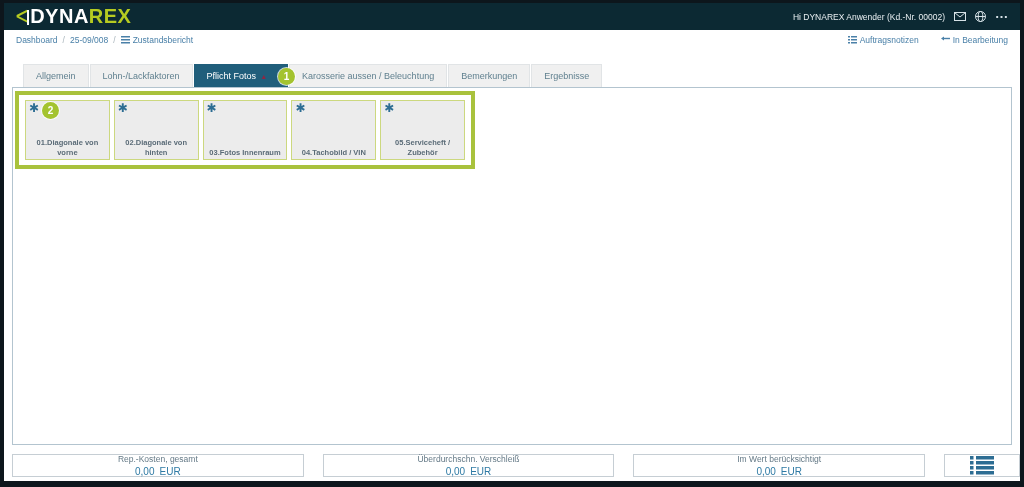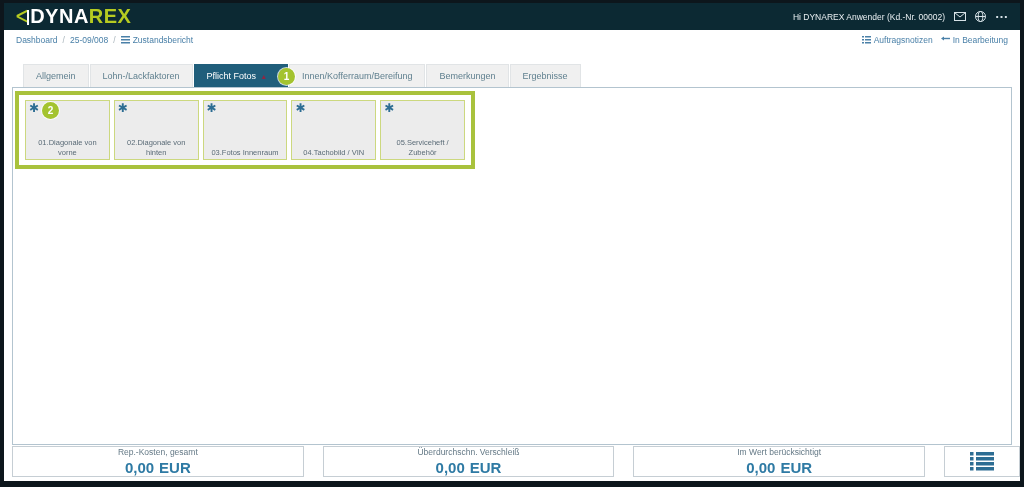--- a/index.html
+++ b/index.html
@@ -24,21 +24,21 @@
   .topbar-right { margin-left: auto; display: flex; align-items: center; gap: 9px; font-size: 8.5px; color: #e8eef1; text-align: right; }
   .topbar-icon { color: #d7e2e7; font-size: 10px; line-height: 1; display: inline-flex; align-items: center; }
   .topbar-icon svg { display: block; }
   
   .crumb-row {
     height: 20px; display: flex; align-items: center; padding: 3px 12px;
     font-size: 8.5px; background: #fff;
   }
   .crumb-link { color: #4a80a8; text-decoration: none; cursor: pointer; display: inline-flex; align-items: center; gap: 3px; }
   .crumb-sep { color: #a7b3ba; margin: 0 5px; }
-  .crumb-right { margin-left: auto; display: flex; align-items: center; gap: 8px; }
+  .crumb-right { margin-left: auto; display: flex; align-items: center; gap: 22px; }
   .mini-list-icon { display: inline-block; width: 9px; }
   .mini-list-icon svg { display: block; }
   
   .tabs {
     display: flex; align-items: flex-start; margin: 14px 0 0 8px; position: relative; z-index: 2; padding-left: 11px;
   }
   .tab {
     background: #f0f0f0; border: 1px solid #e1e4e6; border-bottom: none;
     color: #60808f; font-size: 9px; padding: 6px 12px 6px 12px;
     text-align: center; cursor: pointer; white-space: nowrap; margin-right: 1px;
@@ -65,34 +65,34 @@
   }
   .tile {
     position: relative; width: 86px; height: 60px; margin: 0 2px;
     background: #ececec; border: 1px solid #ccd87f; cursor: pointer;
   }
   .tile .asterisk {
     position: absolute; top: 1px; left: 3px; color: #2d6d93; font-size: 12px; line-height: 1;
   }
   .tile .tile-label {
     position: absolute; bottom: 2px; left: 0; right: 0; text-align: center;
-    font-size: 7.5px; color: #5a6b77; line-height: 1.25; padding: 0 2px;
+    font-size: 7.5px; color: #5a6b77; line-height: 1.25; padding: 0 2px; font-weight: bold;
   }
   .tile-badge { position: absolute; top: 1px; left: 16px; }
   
   .footer {
-    position: absolute; left: 8px; right: 0; bottom: 4px; height: 31px;
+    position: absolute; left: 8px; right: 0; bottom: 4px; height: 23px;
     display: flex; gap: 19px;
   }
   .stat-box {
     flex: 1 1 0; border: 1px solid #c6ced4; background: #fff;
     display: flex; flex-direction: column; align-items: center; justify-content: center; gap: 2px;
   }
   .stat-label { font-size: 8.5px; color: #647986; }
-  .stat-value { font-size: 15px; color: #2e7aa4; font-weight: bold; display: flex; gap: 5px; }
+  .stat-value { font-size: 10px; color: #2e7aa4; font-weight: normal; display: flex; gap: 5px; }
   .icon-box {
     flex: 0 0 76px; border: 1px solid #c6ced4; background: #fff;
     display: flex; align-items: center; justify-content: center; cursor: pointer;
   }
 </style>
 </head>
 <body>
 
 <div class="page">
 
@@ -166,21 +166,21 @@
   </div>
 
   <div class="tabs">
     <div class="tab">Allgemein</div>
     <div class="tab">Lohn-/Lackfaktoren</div>
     <div class="tab active">
       <span>Pflicht Fotos</span>
       <span class="warn-tri">▲</span>
       <span class="num-badge tab-badge">1</span>
     </div>
-    <div class="tab">Innen/Kofferraum/Bereifung</div>
+    <div class="tab">Karosserie aussen / Beleuchtung</div>
     <div class="tab">Bemerkungen</div>
     <div class="tab">Ergebnisse</div>
   </div>
 
   <div class="panel">
     <div class="highlight-box">
 
       <div class="tile">
         <span class="asterisk">✱</span>
         <span class="num-badge tile-badge">2</span>

